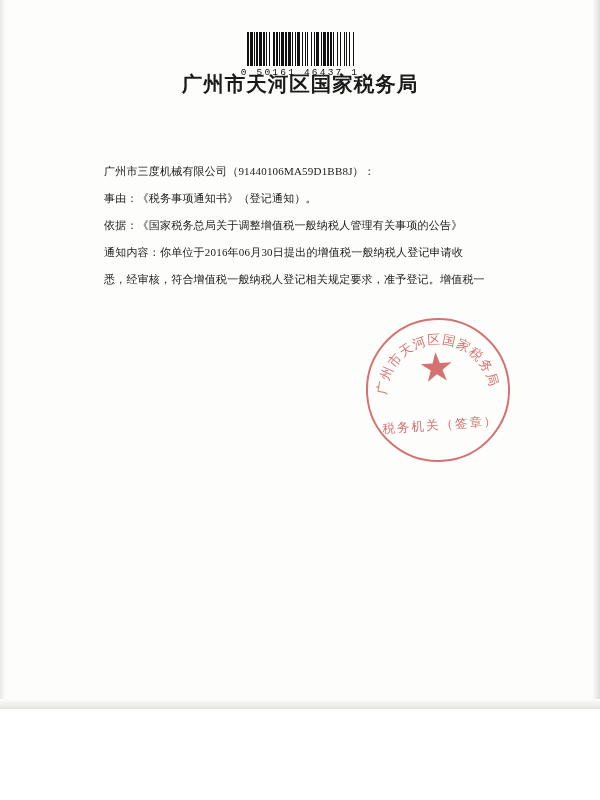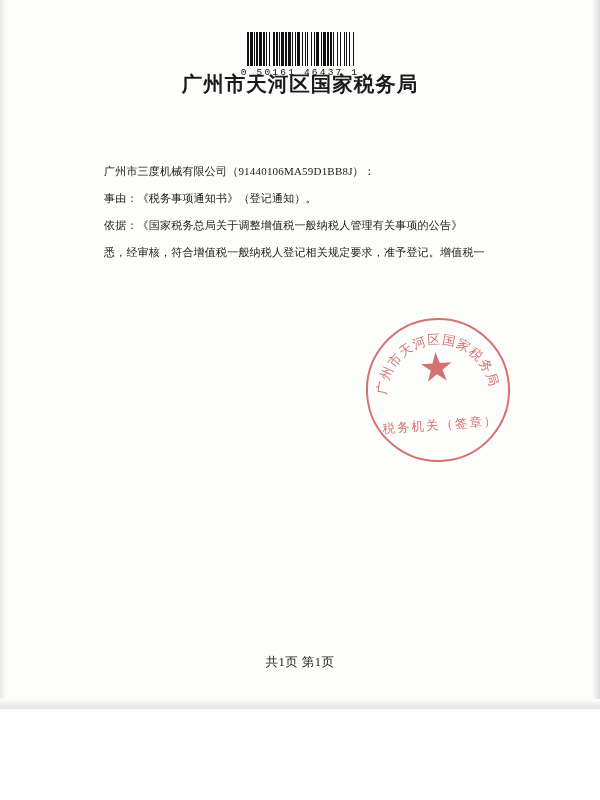--- a/index.html
+++ b/index.html
@@ -210,20 +210,21 @@
     <div class="barcode-bars" id="barcode-bars"><i style="width:2px;background:#111"></i><i style="width:1px;background:transparent"></i><i style="width:3px;background:#111"></i><i style="width:1px;background:transparent"></i><i style="width:1px;background:#111"></i><i style="width:1px;background:transparent"></i><i style="width:2px;background:#111"></i><i style="width:1px;background:transparent"></i><i style="width:3px;background:#111"></i><i style="width:1px;background:transparent"></i><i style="width:2px;background:#111"></i><i style="width:1px;background:transparent"></i><i style="width:1px;background:#111"></i><i style="width:2px;background:transparent"></i><i style="width:1px;background:#111"></i><i style="width:3px;background:transparent"></i><i style="width:2px;background:#111"></i><i style="width:1px;background:transparent"></i><i style="width:2px;background:#111"></i><i style="width:1px;background:transparent"></i><i style="width:1px;background:#111"></i><i style="width:1px;background:transparent"></i><i style="width:3px;background:#111"></i><i style="width:1px;background:transparent"></i><i style="width:2px;background:#111"></i><i style="width:1px;background:transparent"></i><i style="width:3px;background:#111"></i><i style="width:1px;background:transparent"></i><i style="width:1px;background:#111"></i><i style="width:2px;background:transparent"></i><i style="width:1px;background:#111"></i><i style="width:1px;background:transparent"></i><i style="width:3px;background:#111"></i><i style="width:2px;background:transparent"></i><i style="width:1px;background:#111"></i><i style="width:2px;background:transparent"></i><i style="width:1px;background:#111"></i><i style="width:1px;background:transparent"></i><i style="width:1px;background:#111"></i><i style="width:3px;background:transparent"></i><i style="width:1px;background:#111"></i><i style="width:2px;background:transparent"></i><i style="width:1px;background:#111"></i><i style="width:1px;background:transparent"></i><i style="width:3px;background:#111"></i><i style="width:2px;background:transparent"></i><i style="width:1px;background:#111"></i><i style="width:1px;background:transparent"></i><i style="width:3px;background:#111"></i><i style="width:1px;background:transparent"></i><i style="width:2px;background:#111"></i><i style="width:1px;background:transparent"></i><i style="width:2px;background:#111"></i><i style="width:1px;background:transparent"></i><i style="width:1px;background:#111"></i><i style="width:3px;background:transparent"></i><i style="width:1px;background:#111"></i><i style="width:2px;background:transparent"></i><i style="width:1px;background:#111"></i><i style="width:3px;background:transparent"></i><i style="width:1px;background:#111"></i><i style="width:1px;background:transparent"></i><i style="width:1px;background:#111"></i><i style="width:2px;background:transparent"></i><i style="width:1px;background:#111"></i><i style="width:3px;background:transparent"></i><i style="width:1px;background:#111"></i></div>
     <div class="barcode-digits">0 50161 46437 1</div>
   </div>
 
   <div class="title-main">广州市天河区国家税务局</div>
 
   <div class="body-block">
     <p>广州市三度机械有限公司（91440106MA59D1BB8J）：</p>
     <p>事由：《税务事项通知书》（登记通知）。</p>
     <p>依据：《国家税务总局关于调整增值税一般纳税人管理有关事项的公告》</p>
+    <p>通知内容：你单位于2016年06月30日提出的增值税一般纳税人登记申请收</p>
     <p>悉，经审核，符合增值税一般纳税人登记相关规定要求，准予登记。增值税一</p>
   </div>
 
   <div class="seal">
     <div class="seal-inner">
       <svg class="seal-arc" viewBox="0 0 140 140">
         <defs>
           <path id="arcpath" d="M 18,76 A 52,52 0 1 1 122,76" fill="none"></path>
         </defs>
         <text>
@@ -231,15 +232,14 @@
         </text>
       </svg>
       <div class="seal-star">
           <span>★</span>
         </div>
       <div class="seal-bottom-text">税务机关（签章）</div>
     </div>
   </div>
 
 
-  <div class="footer">共1页 第1页</div>
 
 </div>
 
 </body></html>

